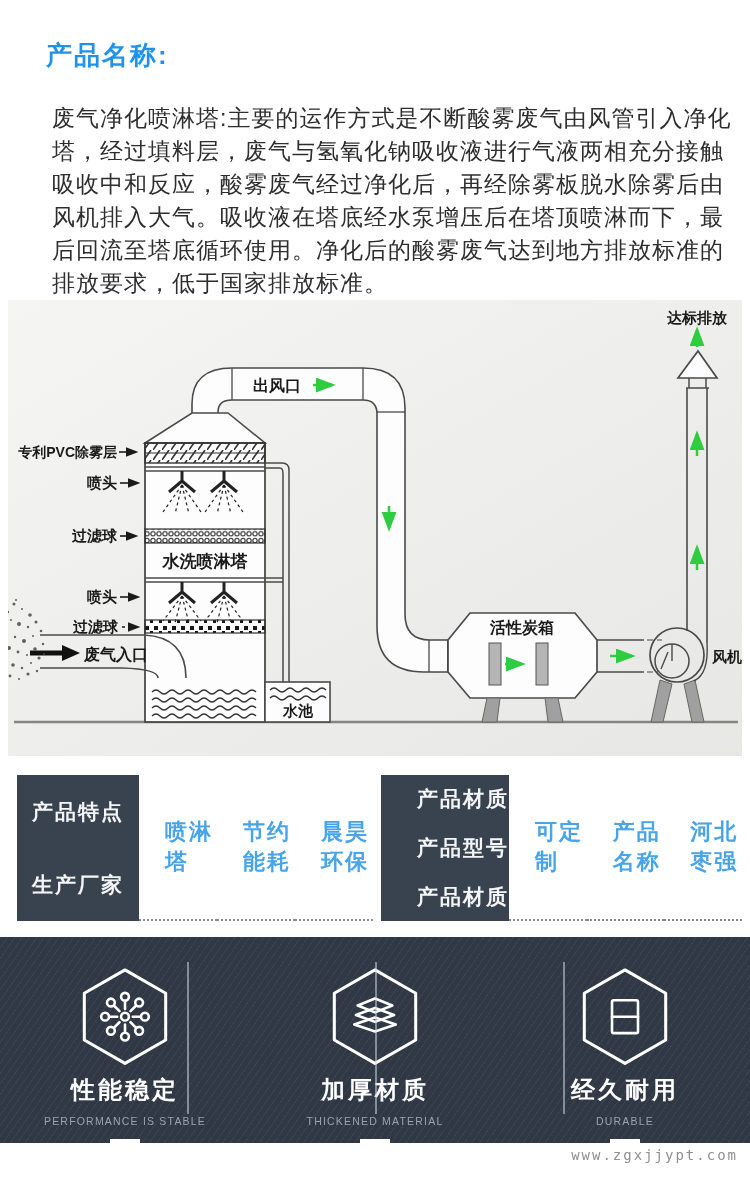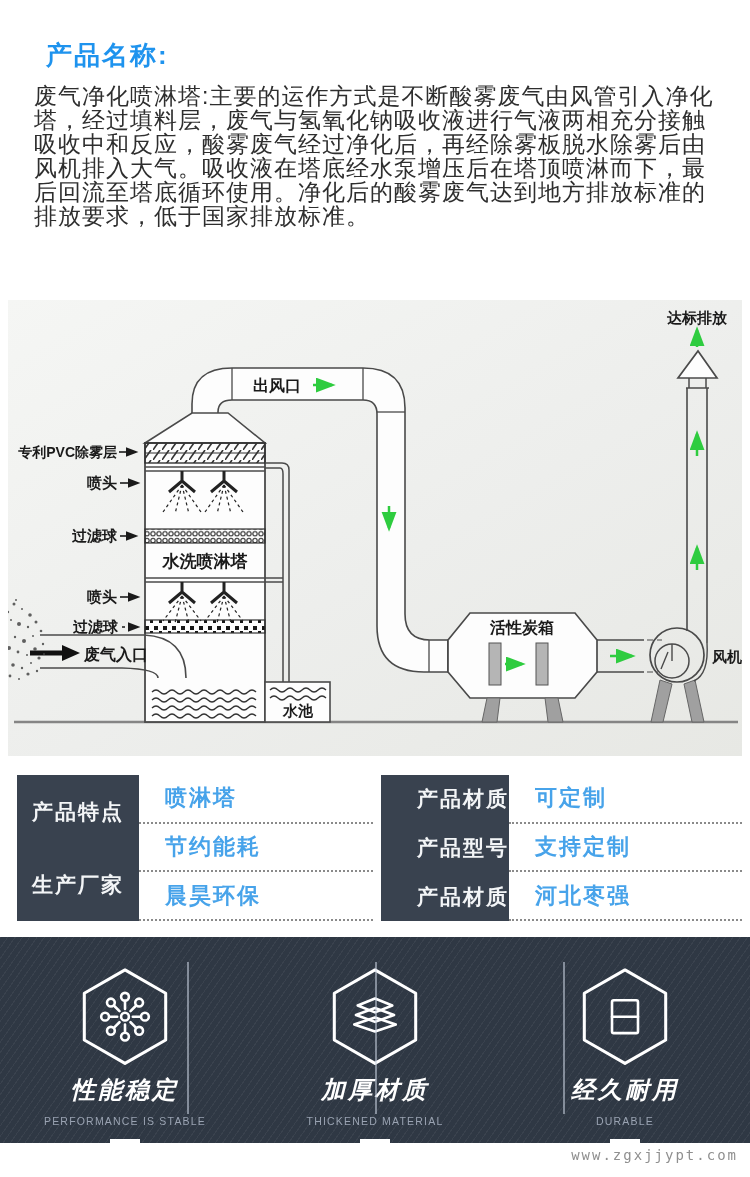--- a/index.html
+++ b/index.html
@@ -7,22 +7,22 @@
     width:750px;height:1177px;position:relative;background:#ffffff;
     font-family:"Liberation Sans","DejaVu Sans",sans-serif;overflow:hidden;
   }
   
   .page-title{
     position:absolute;left:46px;top:38px;font-size:26px;font-weight:bold;
     color:#1e93ee;letter-spacing:2px;
   }
   .principle-text{
     position:absolute;left:34px;top:84px;width:692px;
-    font-size:23px;line-height:24px;color:#2e2e2e;letter-spacing:1px;
-    word-break:break-all;text-align:left;margin:0;
+    font-size:23px;line-height:33px;color:#2e2e2e;letter-spacing:1px;
+    word-break:break-all;text-align:left;margin:18px;
   }
   
   .diagram-panel{
     position:absolute;left:8px;top:300px;width:734px;height:456px;
     background:linear-gradient(150deg,#f5f6f4 0%,#edeeec 55%,#e7e8e4 100%);
   }
   .dsvg{position:absolute;left:0;top:0;width:734px;height:456px;}
   .dsvg text{font-weight:bold;fill:#1a1a1a;font-family:"Liberation Sans","DejaVu Sans",sans-serif;}
   .fs14{font-size:14px}.fs15{font-size:15px}.fs16{font-size:16px}.fs17{font-size:17px}
   .faded{fill:#5f5f5f;}
@@ -30,36 +30,36 @@
   .spec{position:absolute;top:775px;height:146px;display:flex;}
   .spec-left{left:17px;width:356px;}
   .spec-right{left:381px;width:361px;}
   .spec-labels{background:#39424f;display:flex;flex-direction:column;}
   .spec-left .spec-labels{width:122px;}
   .spec-right .spec-labels{width:128px;align-items:flex-end;}
   .spec-label{
     flex:1;display:flex;align-items:center;justify-content:center;
     color:#f3f5f7;font-size:21px;font-weight:bold;letter-spacing:2px;
   }
-  .spec-values{flex:1;display:flex;flex-direction:column;}
+  .spec-values{flex:1;display:flex;flex-direction:row;}
   .spec-value{
     flex:1;display:flex;align-items:center;padding-left:26px;
     border-bottom:2px dotted #8a8a8a;
     color:#47a3ea;font-size:22px;font-weight:bold;letter-spacing:2px;
   }
   
   .features{
     position:absolute;left:0;top:937px;width:750px;height:206px;
     background:
       repeating-linear-gradient(125deg,rgba(255,255,255,.05) 0 1px,transparent 1px 6px),
       #2f3844;
     display:flex;
   }
   .feature{flex:1;display:flex;flex-direction:column;align-items:center;padding-top:26px;}
-  .feature .zh{color:#ffffff;font-size:24px;font-weight:bold;letter-spacing:3px;margin-top:4px;font-style:italic;}
+  .feature .zh{color:#ffffff;font-size:24px;font-weight:bold;letter-spacing:3px;margin-top:4px;}
   .feature .en{color:#9aa3b2;font-size:10.5px;letter-spacing:1.2px;margin-top:9px;text-align:right;}
   .feature .dash{width:30px;height:4px;background:#ffffff;margin-top:12px;}
   .feature-divider{position:absolute;top:962px;height:152px;width:2px;background:rgba(203,212,225,.55);}
   .fd1{left:187px}.fd2{left:375px}.fd3{left:563px}
   .hexsvg{width:118px;height:118px;}
   .hexsvg *{stroke:#ffffff;fill:none;stroke-width:3;stroke-linejoin:round;stroke-linecap:round;}
   .hexsvg .hex{stroke-width:3.5;}
   
   .footer-url{
     position:absolute;right:12px;top:1147px;
@@ -268,21 +268,21 @@
   </div>
 
   <div class="spec spec-right">
     <div class="spec-labels">
       <div class="spec-label">产品材质</div>
       <div class="spec-label">产品型号</div>
       <div class="spec-label">产品材质</div>
     </div>
     <div class="spec-values">
       <div class="spec-value">可定制</div>
-      <div class="spec-value">支持定制</div>
+      <div class="spec-value">产品名称</div>
       <div class="spec-value">河北枣强</div>
     </div>
   </div>
 
   <div class="features">
     <div class="feature">
       <svg class="hexsvg" viewBox="-60 -62 120 124">
         <polygon class="hex" points="0,-54 47,-27 47,27 0,54 -47,27 -47,-27"></polygon>
         <circle cx="0" cy="0" r="4.5"></circle>
         <path d="M0,-9 L0,-17 M6.4,-6.4 L12,-12 M9,0 L17,0 M6.4,6.4 L12,12 M0,9 L0,17 M-6.4,6.4 L-12,12 M-9,0 L-17,0 M-6.4,-6.4 L-12,-12"></path>

